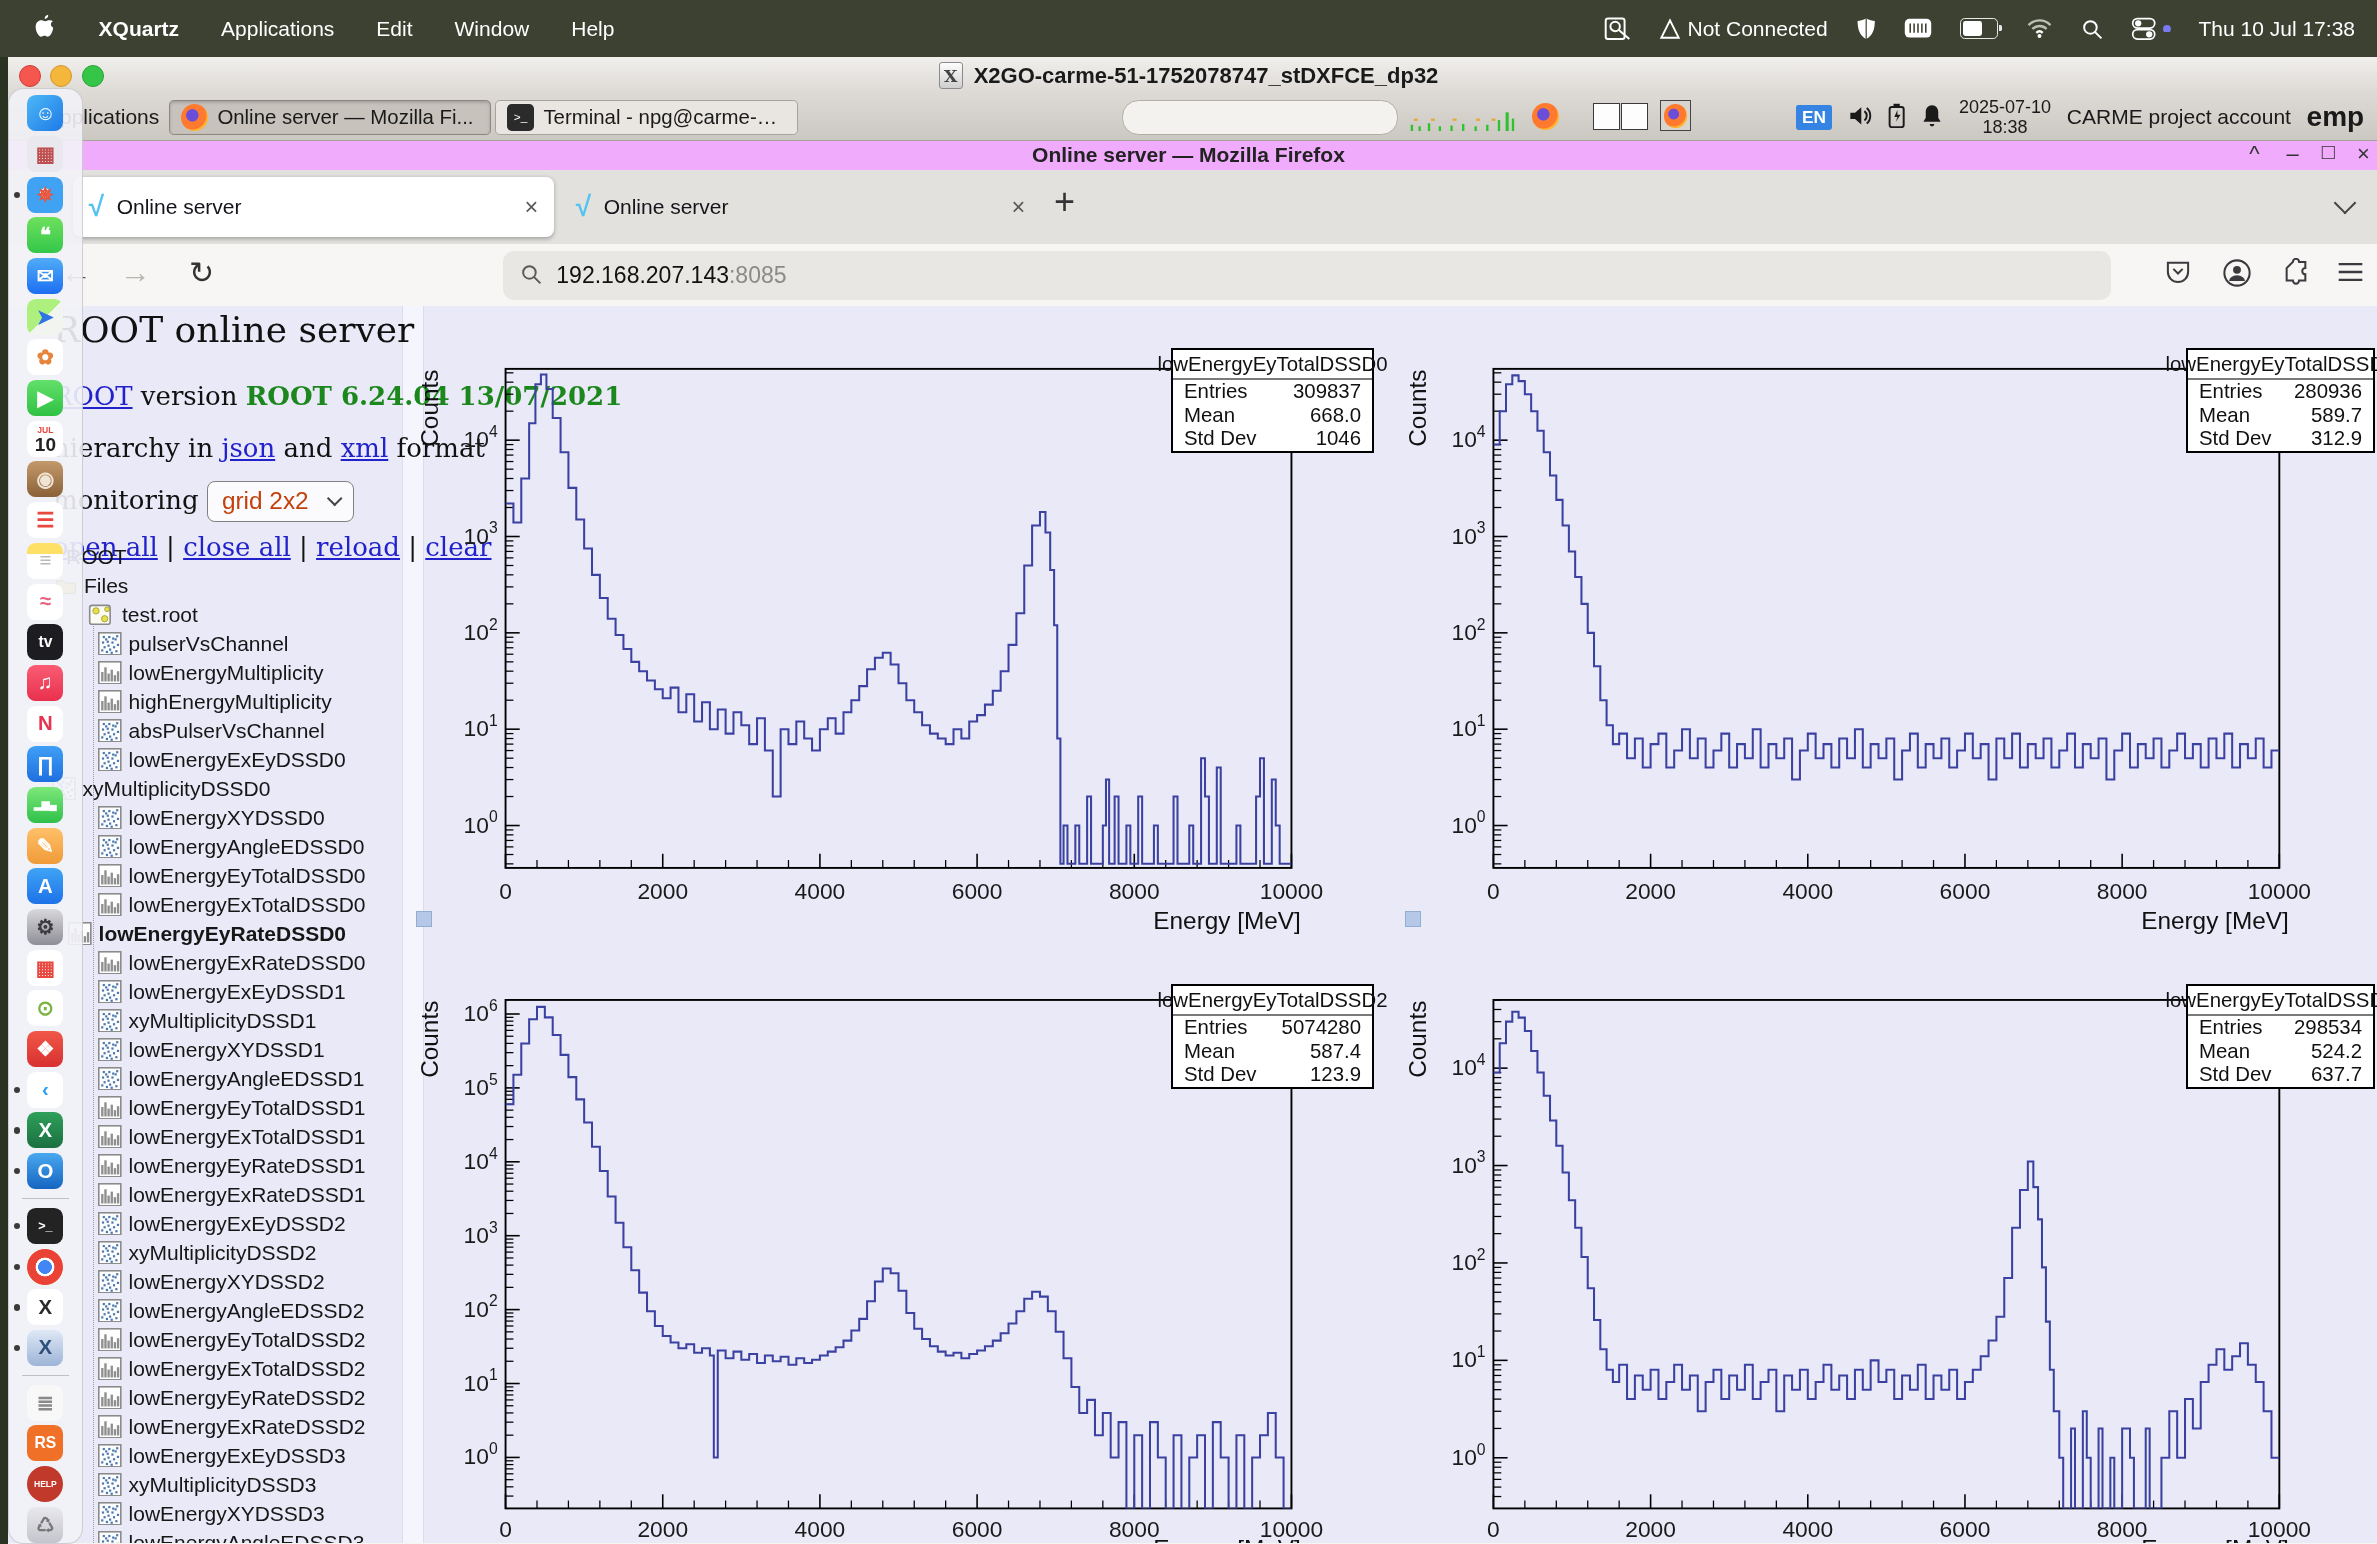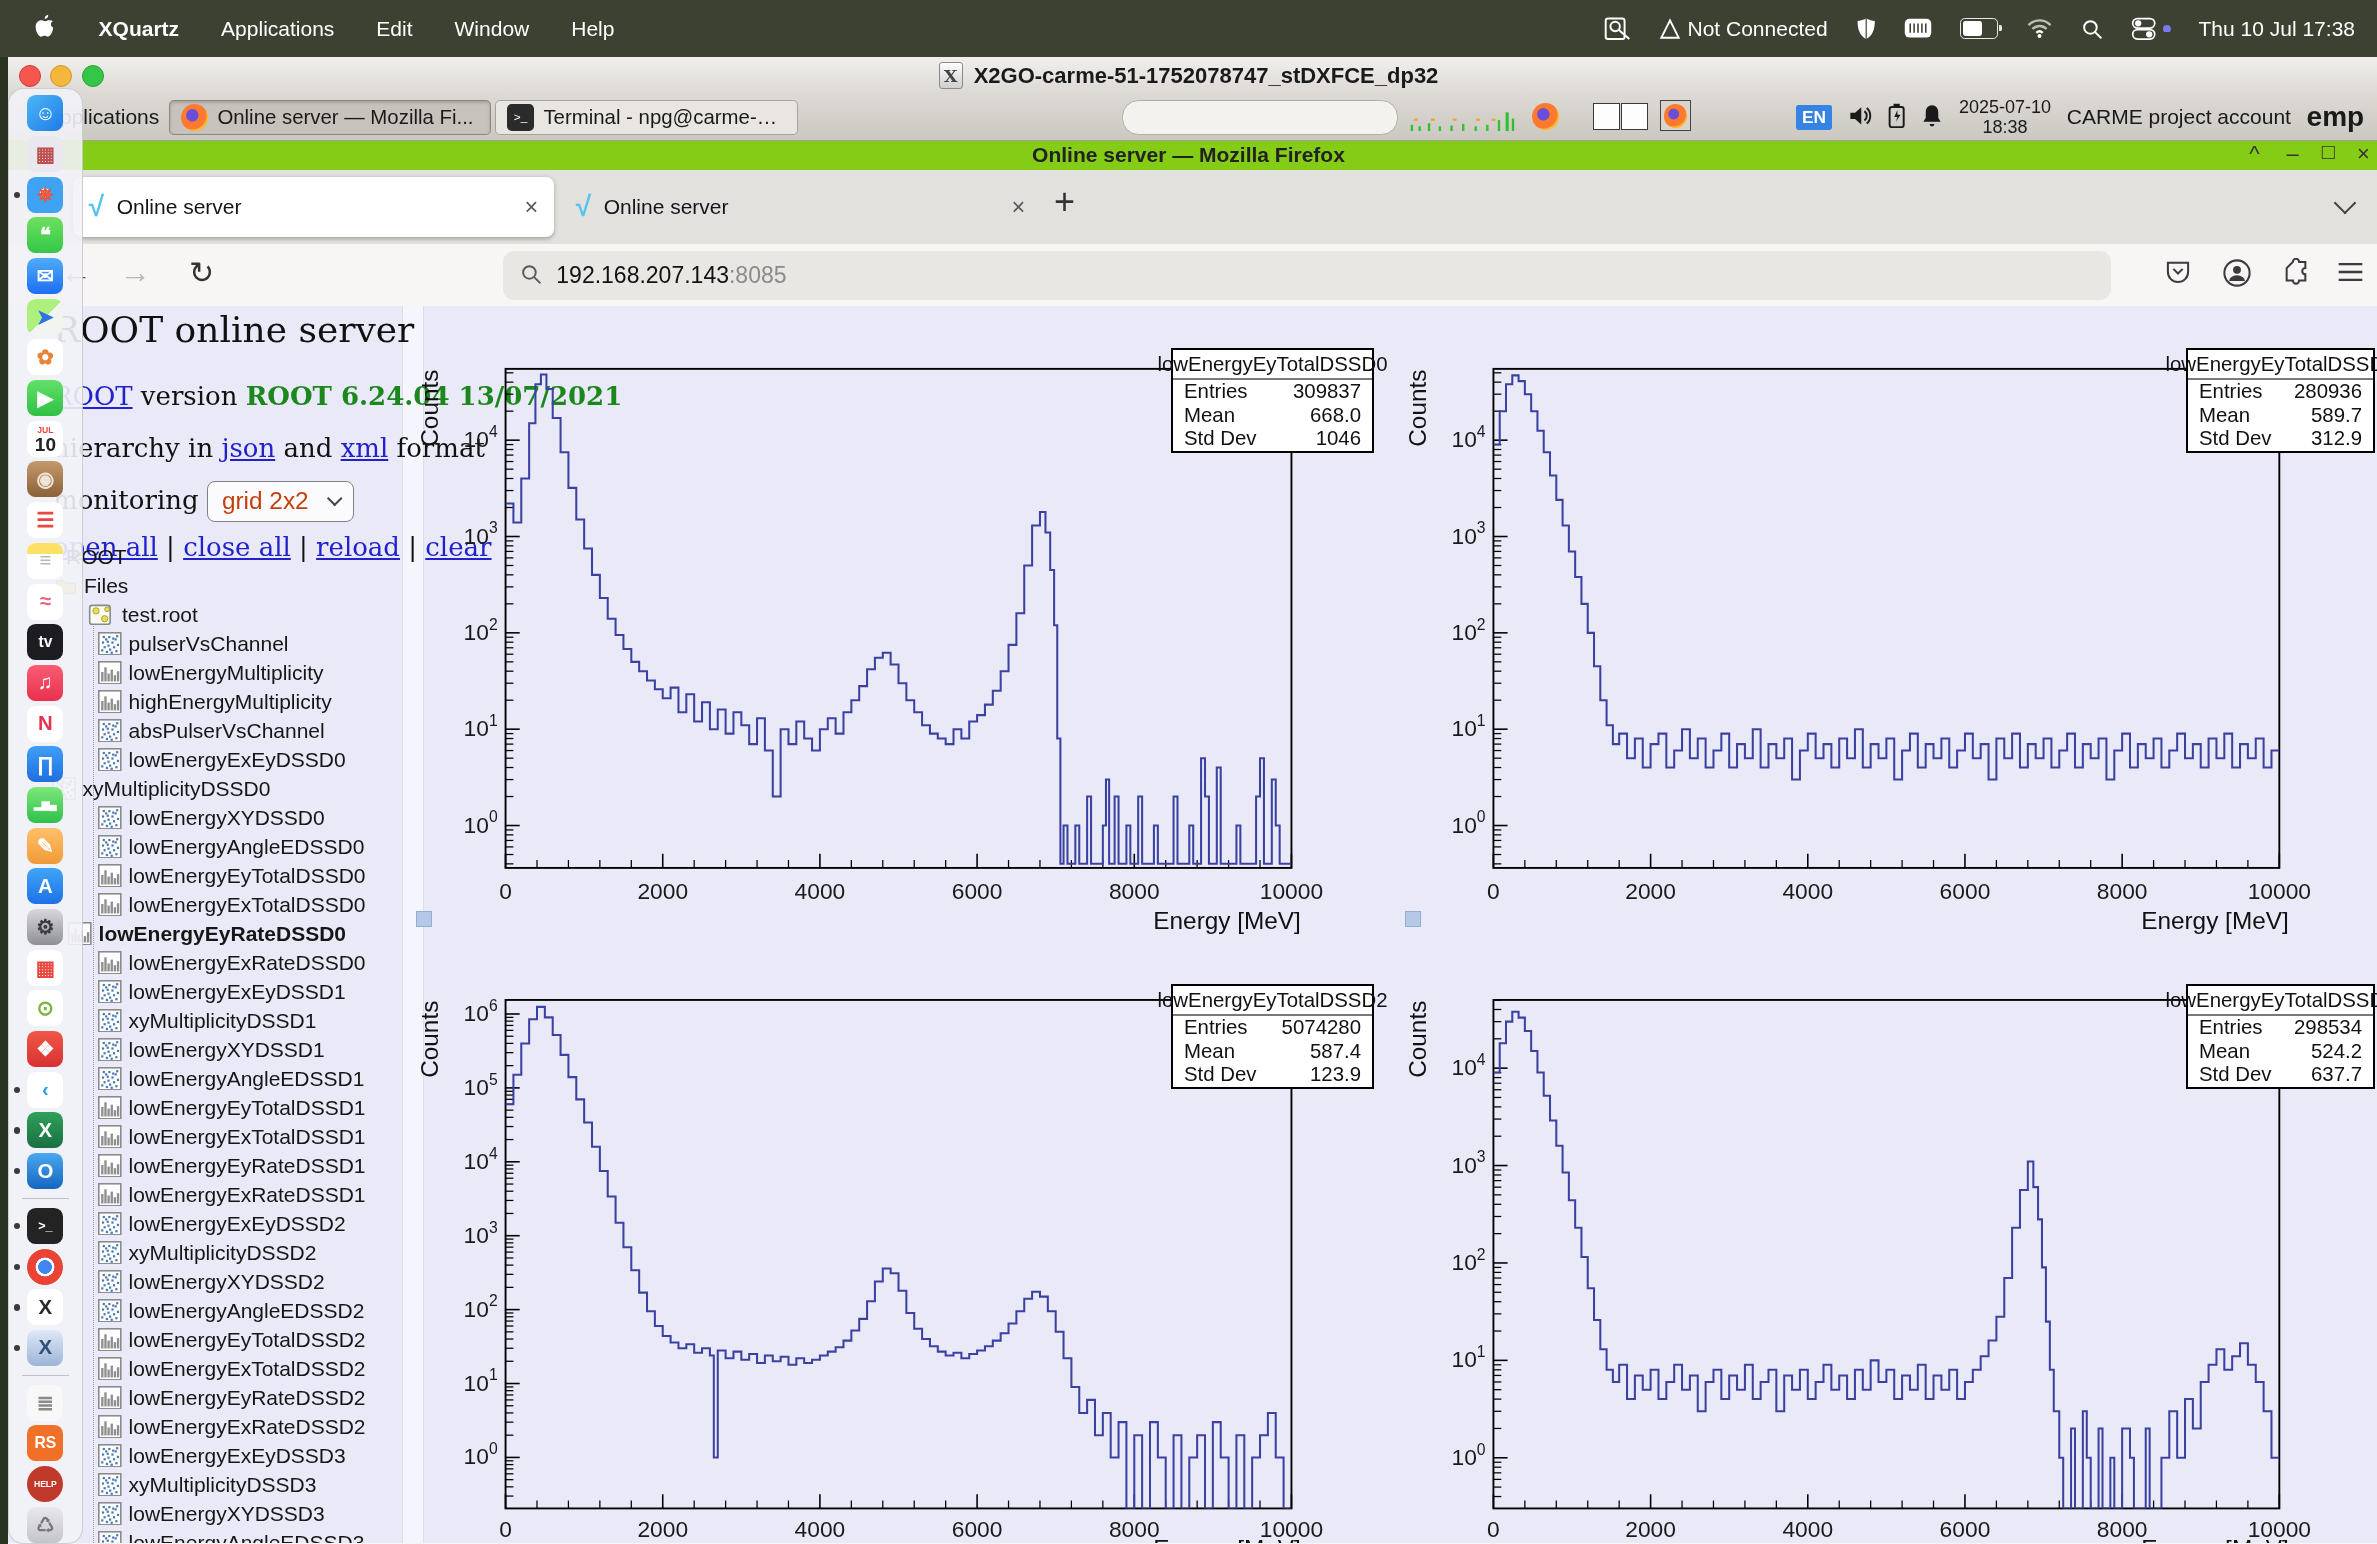--- a/index.html
+++ b/index.html
@@ -37,21 +37,21 @@
          background:radial-gradient(circle at 42% 42%,#6a4dd8 26%,#ff7a2e 30% 62%,#ffb52e 66%);}
   .termico{width:27px;height:27px;border-radius:4.7px;background:#2b2b2b;color:#fff;font-size:11.8px;
            display:flex;align-items:center;justify-content:center;flex:0 0 auto;}
   .tray{position:absolute;top:0;height:46px;display:flex;align-items:center;}
   .enbadge{width:36px;height:25px;background:#3584e4;color:#fff;font-size:17.3px;font-weight:bold;border-radius:2.4px;
            display:flex;align-items:center;justify-content:center;}
   .dt{font-size:18px;line-height:20.4px;color:#1a1a1a;text-align:center;}
 
   
   #ffwin{position:absolute;left:0;top:139px;width:2377px;height:1405px;background:#f6f5f2;z-index:4;}
-  #fftitlebar{position:absolute;left:0;top:0;width:100%;height:31px;background:#84cc16;border-bottom:0.8px solid #c2bfba;}
+  #fftitlebar{position:absolute;left:0;top:0;width:100%;height:31px;background:#f0abfc;border-bottom:0.8px solid #c2bfba;}
   #fftitlebar .t{position:absolute;left:0;right:0;top:0;height:31px;display:flex;align-items:center;justify-content:center;
                  font-size:21px;font-weight:bold;color:#222;}
   .winctl{position:absolute;top:1.6px;font-size:22px;color:#333;width:31px;text-align:center;}
   #tabstrip{position:absolute;left:0;top:31px;width:100%;height:74px;background:#e3e1de;}
   .tab{position:absolute;top:7px;height:60px;display:flex;align-items:center;padding:0 15.7px;box-sizing:border-box;border-radius:7.9px;}
   .tab.active{background:#fff;box-shadow:0 1.6px 4.7px rgba(0,0,0,.28);}
   .tab .fav{color:#54c3f1;font-size:28px;font-weight:bold;}
   .tab .lbl{font-size:21px;color:#15141a;margin-left:12.6px;}
   .tab .cls{margin-left:auto;font-size:23.6px;color:#5a5a5a;padding-left:23.6px;}
   .chev{width:14px;height:14px;border-right:2.4px solid #444;border-bottom:2.4px solid #444;transform:rotate(45deg);}

